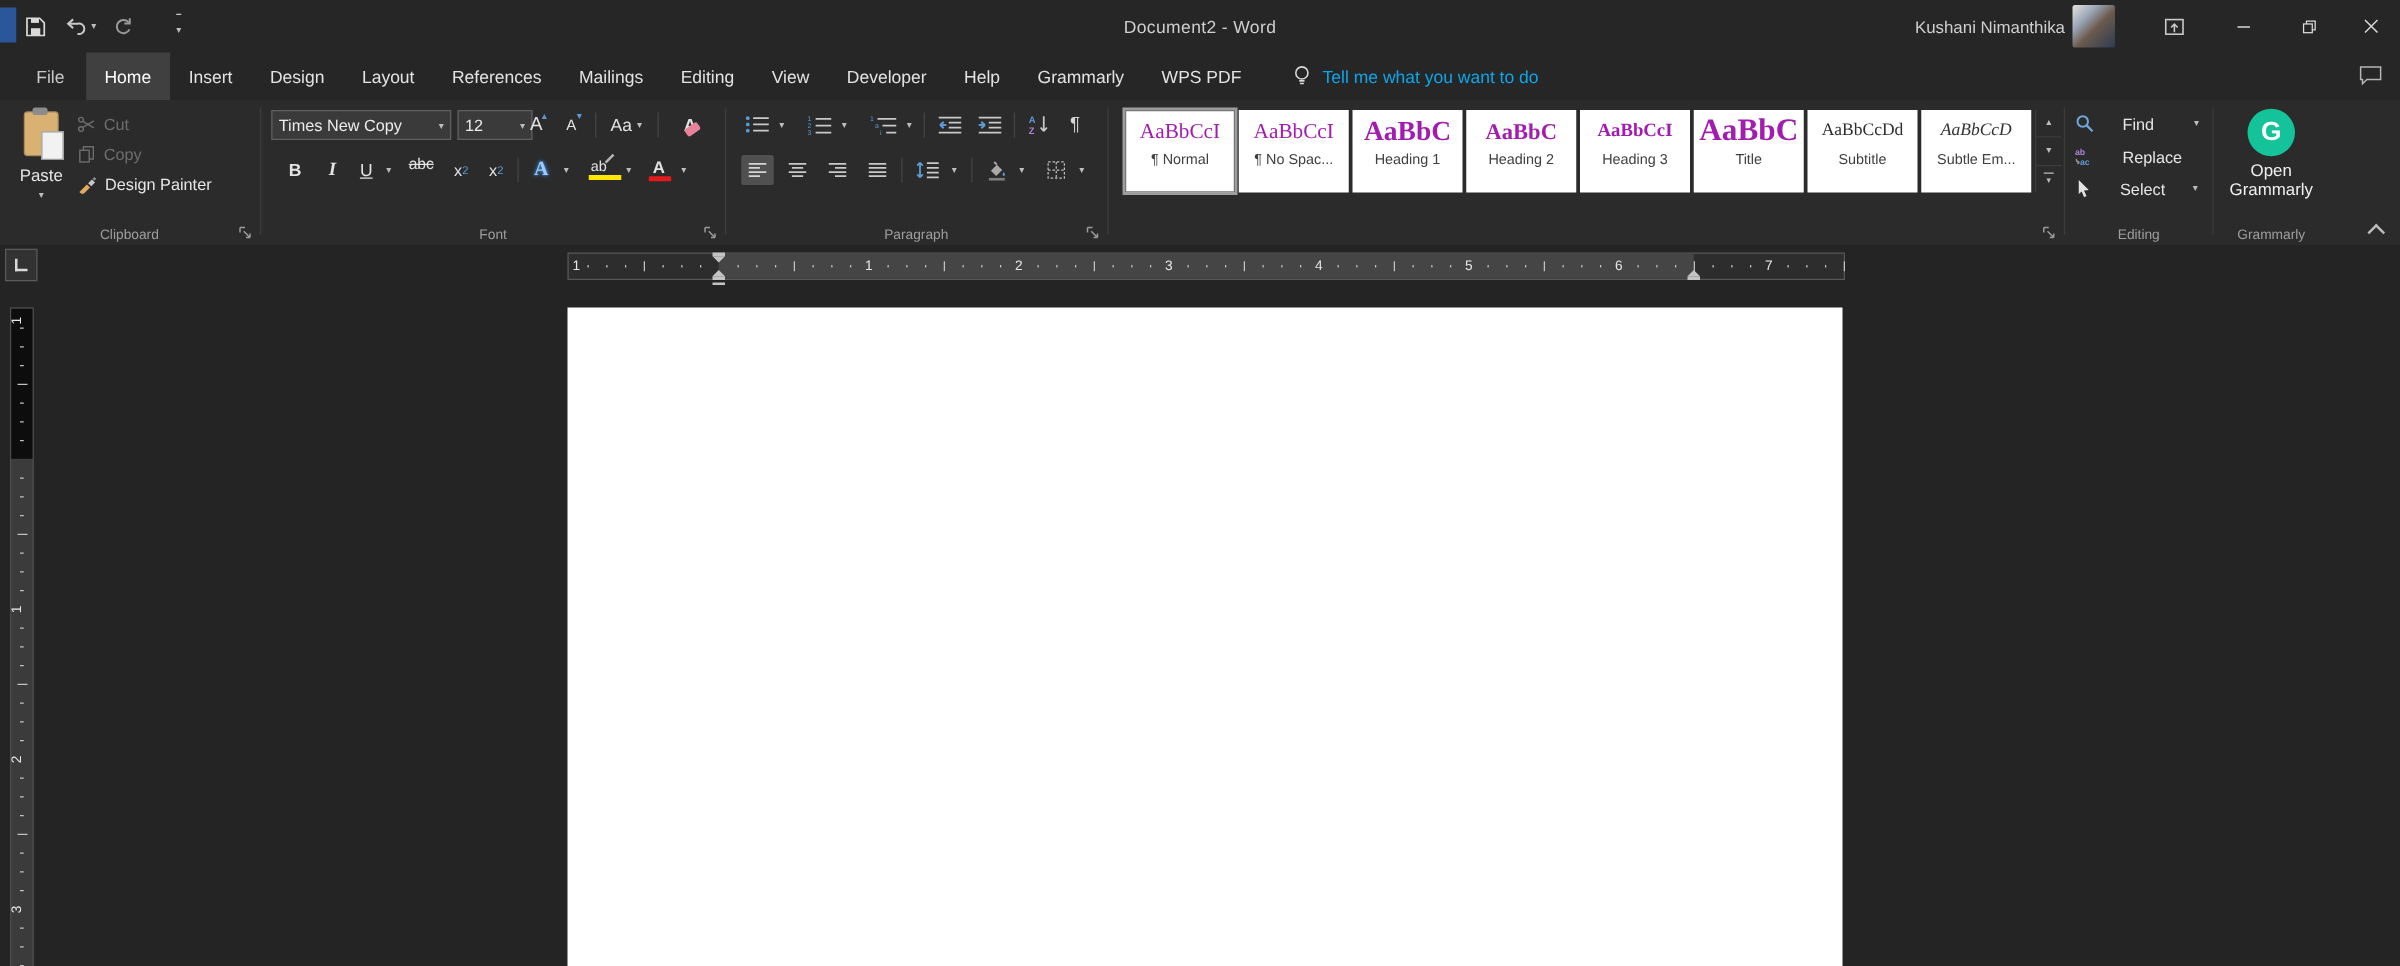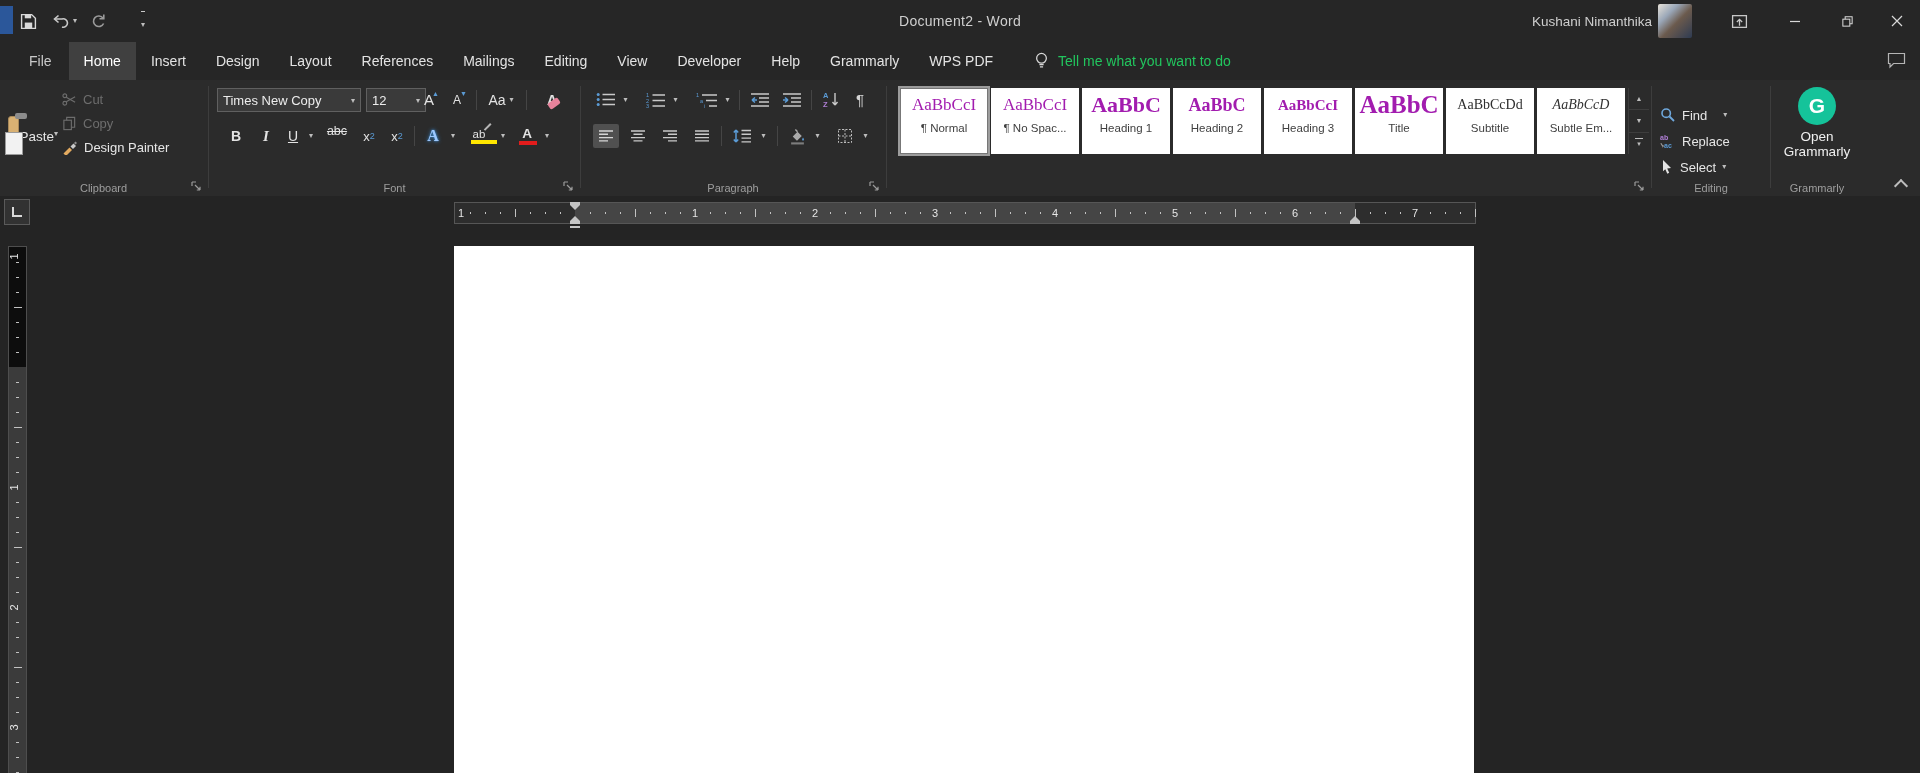--- a/index.html
+++ b/index.html
@@ -14,38 +14,38 @@
   .username{position:absolute;right:268px;top:0;height:42px;display:flex;align-items:center;font-size:13.5px;color:#cfcfcf;}
   .avatar{position:absolute;right:228px;top:4px;width:34px;height:34px;border-radius:2px;
           background:linear-gradient(135deg,#e8e2d8 0%,#9aa7b8 30%,#6b5a4d 55%,#2e3b52 100%);}
   .winbtn{position:absolute;top:0;width:46px;height:42px;display:flex;align-items:center;justify-content:center;}
   
   .tabrow{position:absolute;left:0;top:42px;width:1920px;height:38px;background:#262626;display:flex;align-items:stretch;}
   .tabs{display:flex;align-items:stretch;padding-left:12px;}
   .tab{padding:0 15px;display:flex;align-items:center;font-size:14px;color:#e3e3e3;white-space:nowrap;}
   .tab.active{background:#404040;color:#ffffff;}
   .tab.filetab{color:#c9c9c9;padding:0 17px;}
-  .tellme{display:flex;align-items:center;gap:9px;margin-left:26px;font-size:14px;color:#22c55e;white-space:nowrap;}
+  .tellme{display:flex;align-items:center;gap:9px;margin-left:26px;font-size:14px;color:#0ea5e9;white-space:nowrap;}
   .commenticon{position:absolute;right:14px;top:10px;}
   
   .ribbon{position:absolute;left:0;top:80px;width:1920px;height:116px;background:#2b2b2b;}
   .grp{position:absolute;top:0;height:116px;}
   .gfooter{position:absolute;bottom:2px;left:0;right:0;text-align:center;font-size:11px;color:#9e9e9e;}
   .launcher{position:absolute;right:4px;bottom:3px;width:13px;height:13px;}
   .vsep{position:absolute;top:6px;height:102px;width:1px;background:#3d3d3d;}
   .isep{position:absolute;width:1px;height:20px;background:#454545;}
   .rbtn{position:absolute;display:flex;align-items:center;justify-content:center;color:#e3e3e3;font-size:13px;}
   .chev{font-size:8px;color:#bdbdbd;line-height:8px;}
   .combo{position:absolute;height:22px;background:#3a3a3a;border:1px solid #606060;display:flex;align-items:center;
          padding:0 5px;font-size:13px;color:#ececec;}
   .combo .clip{white-space:nowrap;overflow:hidden;}
   .combo .arrow{margin-left:auto;font-size:8px;color:#bdbdbd;padding-left:4px;}
   .disabled{color:#6d6d6d;}
   
-  .pastebtn{position:absolute;left:8px;top:6px;width:50px;height:92px;display:flex;flex-direction:row;align-items:center;}
+  .pastebtn{position:absolute;left:8px;top:6px;width:50px;height:92px;display:flex;flex-direction:column;align-items:center;}
   .clipbody{position:relative;width:26px;height:34px;background:#d9b173;border:1px solid #a8895a;border-radius:3px;margin-top:3px;}
   .clipclip{position:absolute;left:6px;top:-4px;width:12px;height:6px;background:#8c8c8c;border-radius:2px;}
   .pastedoc{position:absolute;right:-5px;bottom:-4px;width:16px;height:21px;background:#f2f2f2;border:1px solid #9a9a9a;}
   .cliprow{position:absolute;left:62px;height:22px;display:flex;align-items:center;gap:6px;font-size:13px;}
   
   .bg{font-weight:bold;}
   .caret{position:absolute;font-size:7px;color:#5b9bd5;line-height:7px;}
   .glowA{color:#9ec9ff;font-weight:bold;font-family:"Liberation Serif",serif;font-size:16px;
          text-shadow:0 0 4px #3f8fd6,0 0 2px #3f8fd6;}
   .colorbar{position:absolute;left:2px;bottom:1px;height:4px;}
@@ -61,21 +61,21 @@
            font-family:"Liberation Serif",serif;color:#a21caf;}
   .tlabel{text-align:center;font-size:11.5px;color:#404040;padding-bottom:20px;white-space:nowrap;overflow:hidden;}
   .sm-normal{font-size:17px;} .sm-h1{font-size:22px;font-weight:bold;} .sm-h2{font-size:18px;font-weight:bold;}
   .sm-h3{font-size:15px;font-weight:bold;} .sm-title{font-size:25px;font-weight:bold;}
   .sm-subtitle{font-size:14px;color:#2e2e2e;} .sm-subtle{font-size:14px;font-style:italic;color:#333333;}
   .scrollcol{position:absolute;left:740px;top:8px;width:20px;height:66px;display:flex;flex-direction:column;border-left:1px solid #3d3d3d;}
   .scbtn{flex:1;display:flex;align-items:center;justify-content:center;font-size:7px;color:#bdbdbd;border-bottom:1px solid #3d3d3d;}
   .scbtn:last-child{border-bottom:none;}
   .morebar{width:8px;border-top:1.5px solid #bdbdbd;padding-top:1px;text-align:center;}
   
-  .editrow{position:absolute;left:8px;width:112px;height:22px;display:flex;align-items:center;gap:6px;font-size:13px;margin-top:16px;}
+  .editrow{position:absolute;left:8px;width:112px;height:22px;display:flex;align-items:center;gap:22px;font-size:13px;}
   
   .gcircle{position:absolute;left:50%;transform:translateX(-50%);top:7px;width:38px;height:38px;border-radius:50%;
            background:#15c39a;display:flex;align-items:center;justify-content:center;color:#ffffff;font-size:21px;font-weight:bold;}
   .gtext{position:absolute;left:0;right:0;top:49px;text-align:center;font-size:13.5px;line-height:15px;color:#f0f0f0;}
   .collapse{position:absolute;right:12px;bottom:8px;width:12px;height:10px;}
   .chevup{width:8px;height:8px;border-left:2px solid #bdbdbd;border-top:2px solid #bdbdbd;transform:rotate(45deg);margin-top:3px;}
   
   .rulerrow{position:absolute;left:0;top:196px;width:1920px;height:32px;background:#242424;}
   .tabselector{position:absolute;left:4px;top:3px;width:24px;height:24px;background:#323232;border:1px solid #5a5a5a;
                display:flex;align-items:center;justify-content:center;}

